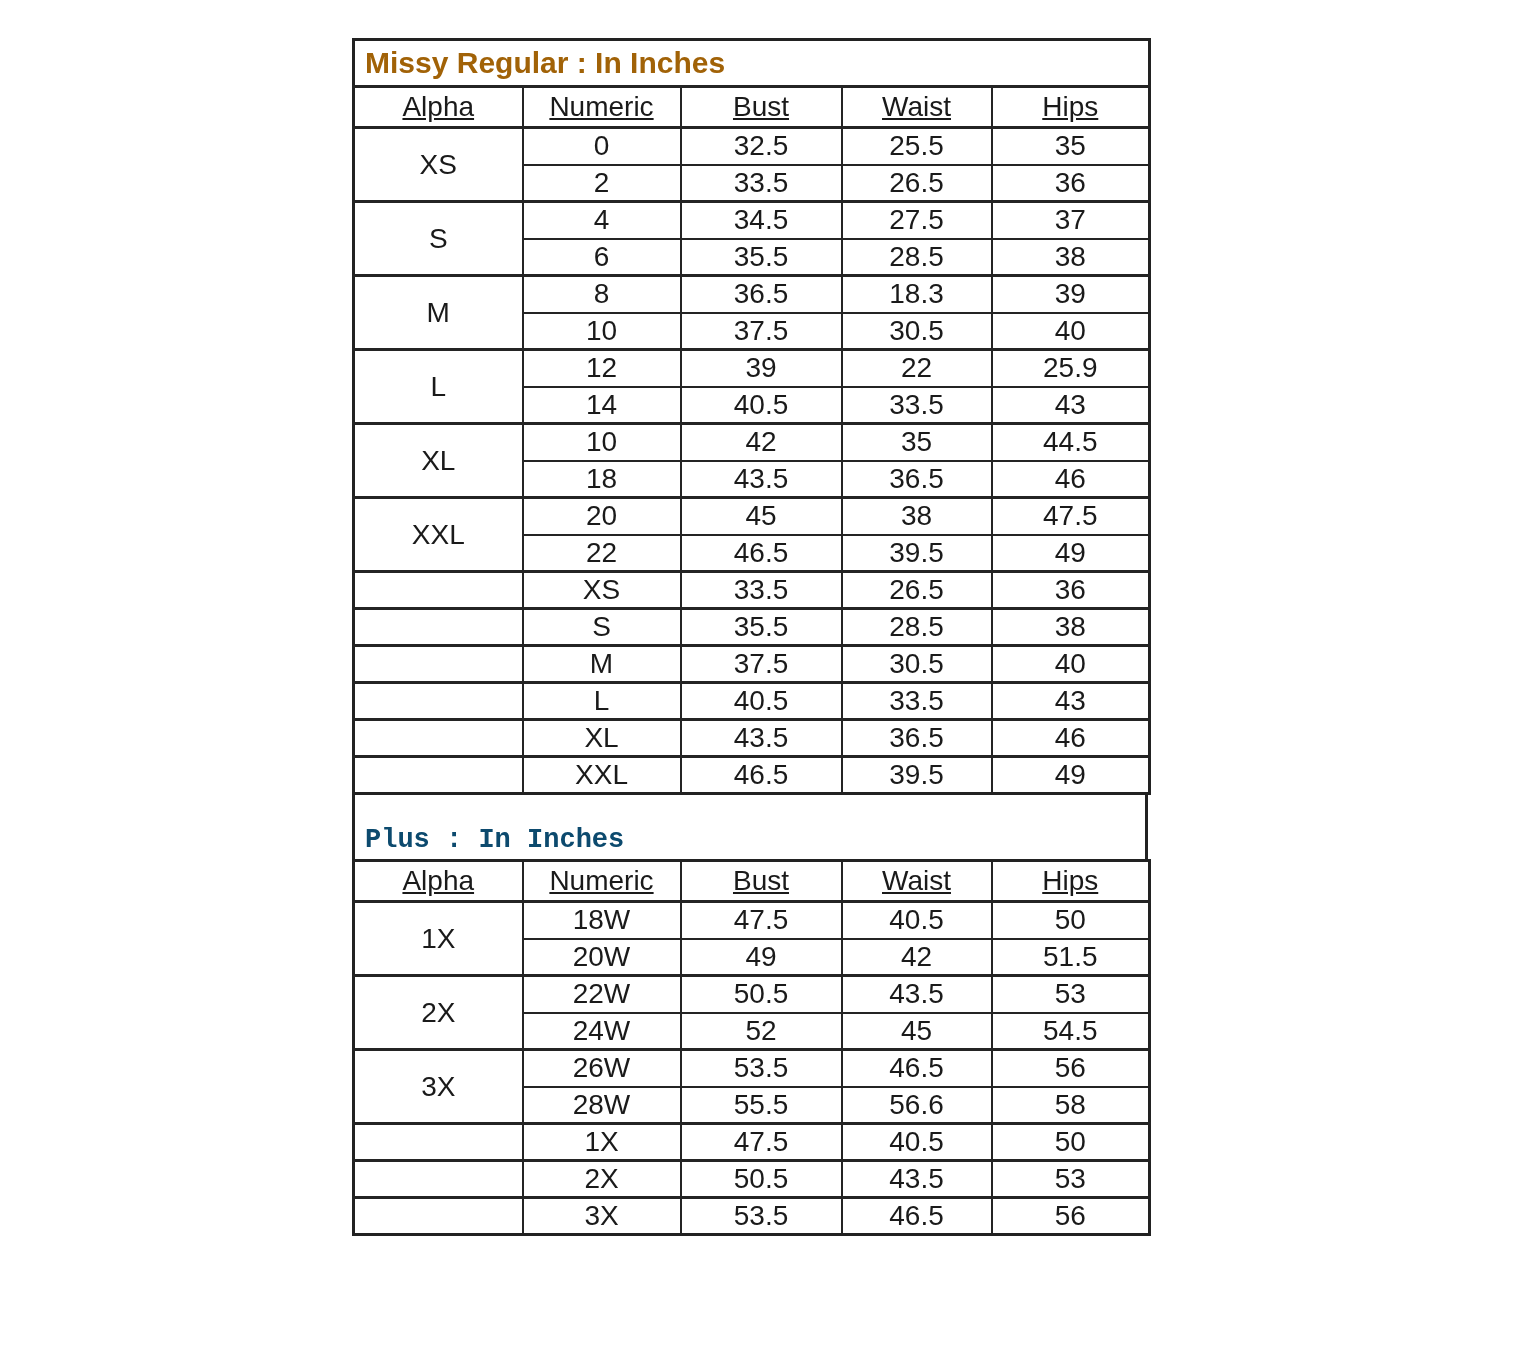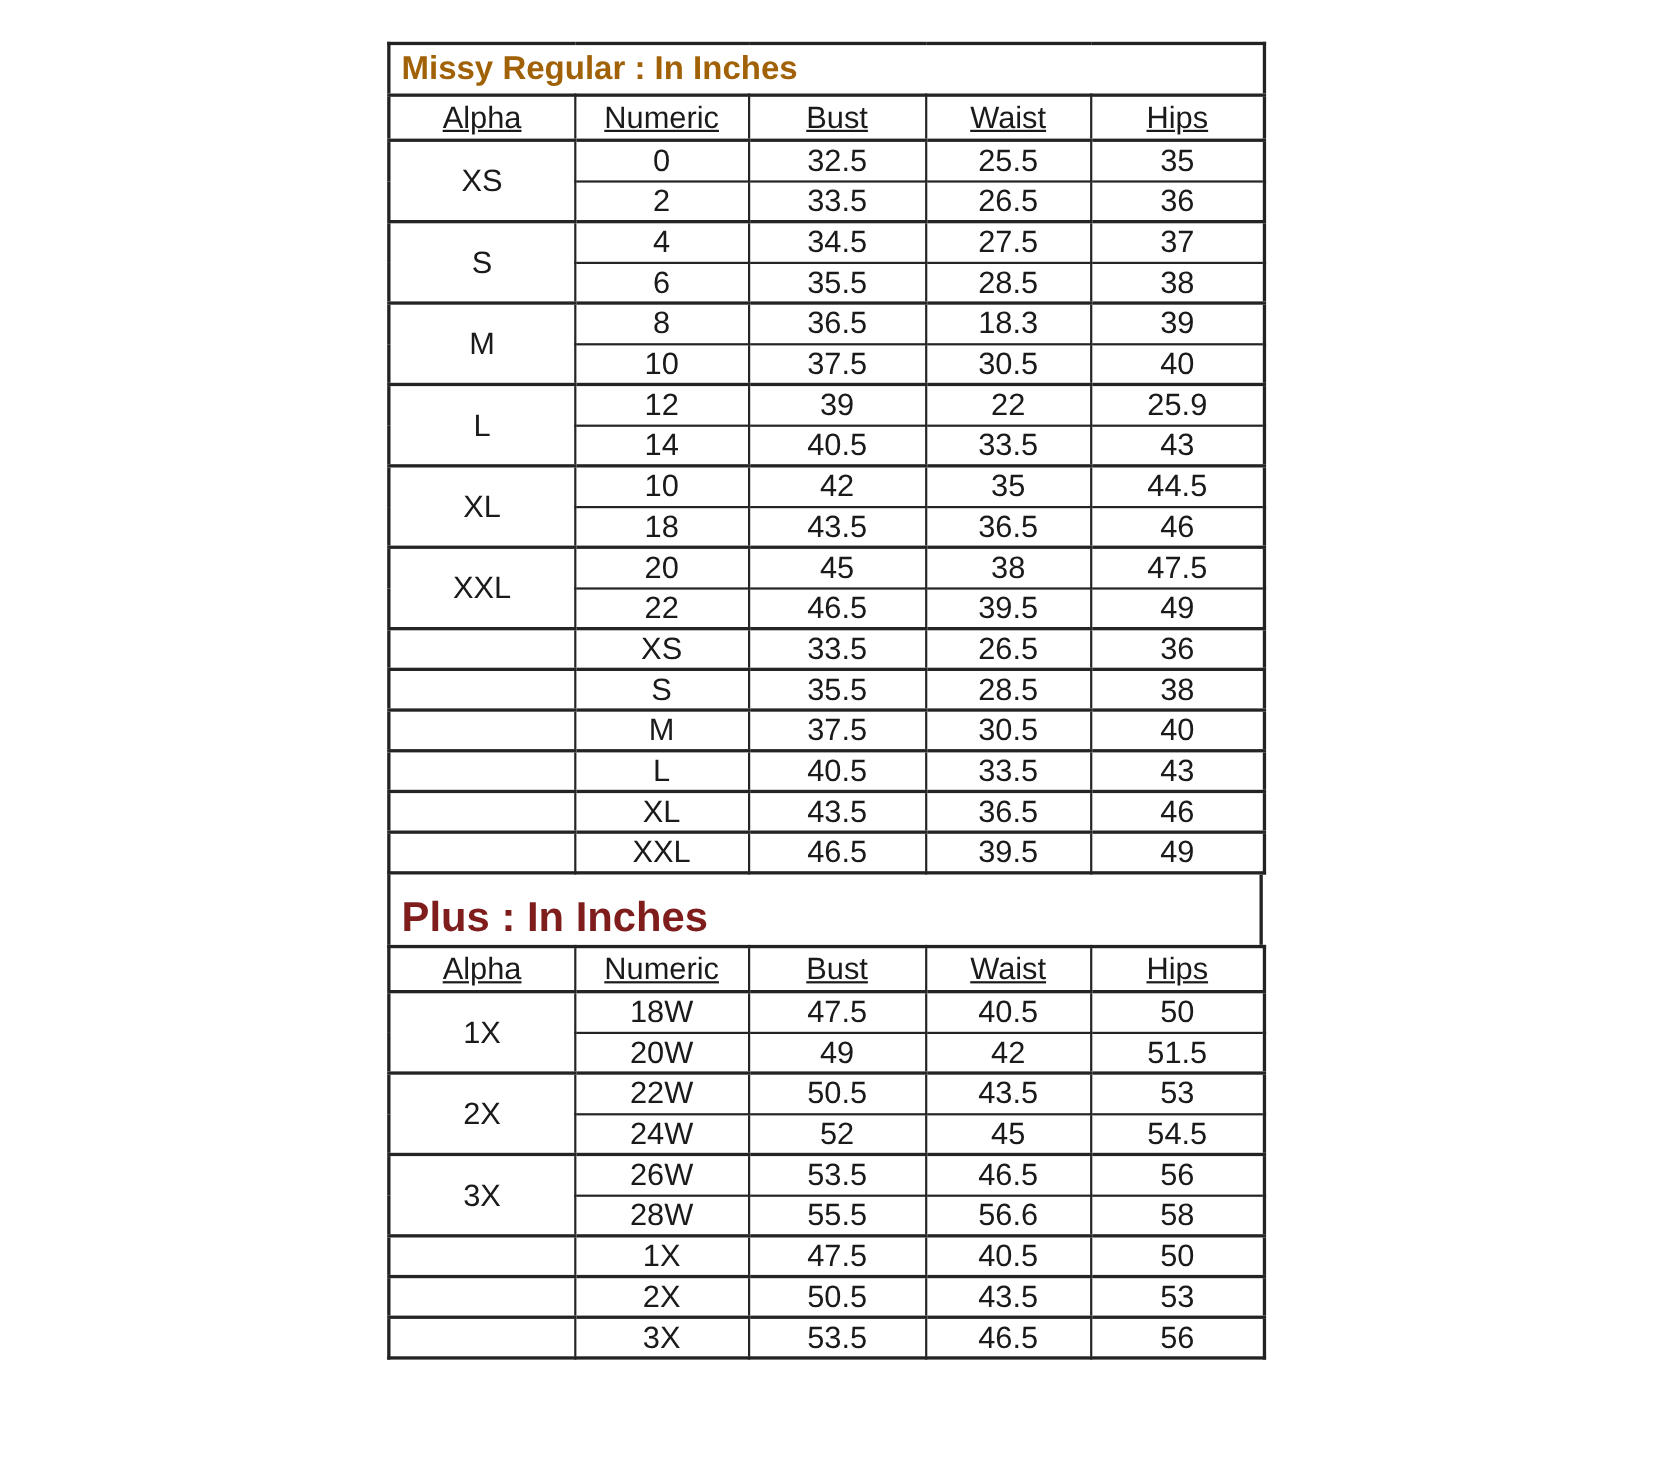--- a/index.html
+++ b/index.html
@@ -59,23 +59,24 @@
     height: 64px;
     border-left: 3px solid #222222;
     border-right: 3px solid #222222;
     display: flex;
     align-items: flex-end;
     padding: 0 0 3px 10px;
     box-sizing: border-box;
   }
   .section-gap .gap-title {
     font-weight: 700;
-    font-size: 38px;
-    color: #7f1d1d;
+    font-size: 27px;
+    color: #0c4a6e;
     line-height: 1.1;
+    font-family: Liberation Mono, monospace;
   }
 </style>
 </head>
 <body>
 
 <div class="stage">
   <div class="chart-wrap">
     <table class="size-table">
         <colgroup>
           <col style="width: 169px;">

